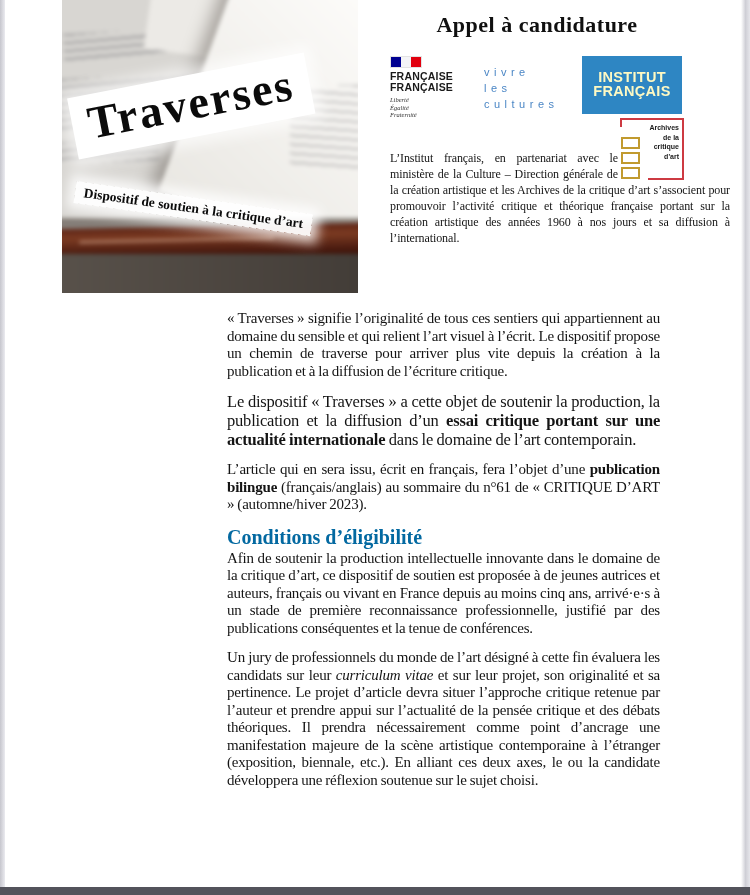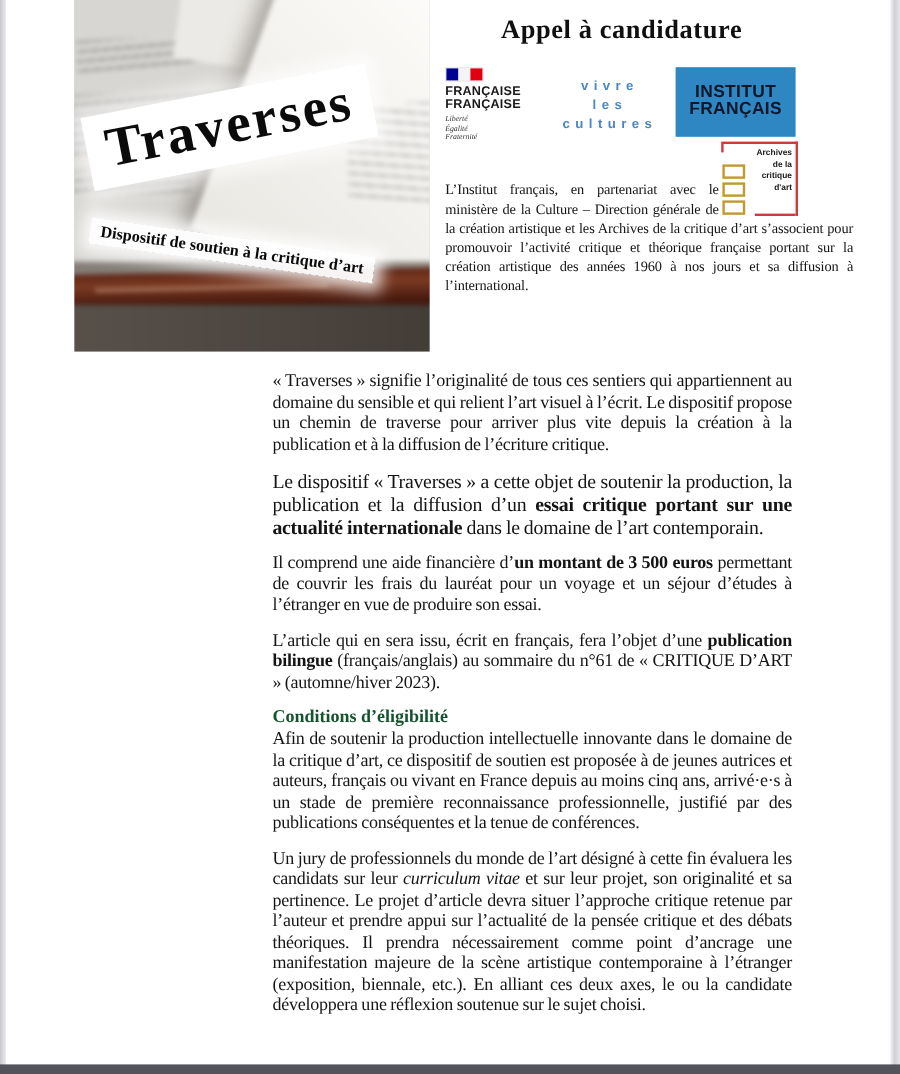--- a/index.html
+++ b/index.html
@@ -36,39 +36,39 @@
 
   .title-label{position:absolute;left:11px;top:98px;transform:rotate(-11deg);transform-origin:left center;
                background:#fff;box-shadow:0 0 14px 8px rgba(255,255,255,.65);
                padding:2px 16px 7px;white-space:nowrap;
                font-weight:bold;font-size:46px;letter-spacing:2px;color:#0b0b0b;}
   .subtitle-label{position:absolute;left:13px;top:181px;transform:rotate(8deg);transform-origin:left center;
                background:rgba(255,255,255,.95);box-shadow:0 0 12px 7px rgba(255,255,255,.8);
                padding:3px 9px;white-space:nowrap;font-weight:bold;font-size:13.5px;color:#0b0b0b;}
 
   
-  .col-right{position:absolute;left:369px;top:0;width:342px;height:295px;}
+  .col-right{position:absolute;left:388px;top:0;width:342px;height:295px;}
   .h1{position:absolute;top:12px;left:-22px;width:342px;text-align:center;
       font-size:22px;font-weight:bold;letter-spacing:.5px;color:#101010;}
 
   .rf{position:absolute;left:2px;top:56px;width:80px;}
   .rf-flag{display:flex;width:30px;height:10px;margin-bottom:3px;border:0.5px solid #e3e3e3;}
   .rf-flag i{flex:1;}
   .fb{background:#000091;}.fw{background:#f4f4f7;}.fr{background:#e1000f;}
   .rf-name{font-family:"Liberation Sans",sans-serif;font-weight:800;font-size:10.5px;line-height:11px;
            letter-spacing:.2px;color:#1a1a1a;}
   .rf-motto{margin-top:3px;font-size:6.5px;font-style:italic;line-height:7.5px;color:#333;}
 
-  .vivre{position:absolute;left:96px;top:64px;width:82px;text-align:center;
-         font-family:"Liberation Sans",sans-serif;font-weight:bold;font-size:11px;
+  .vivre{position:absolute;left:96px;top:64px;width:82px;text-align:left;
+         font-family:"Liberation Sans",sans-serif;font-weight:normal;font-size:11px;
          letter-spacing:4.5px;line-height:16px;color:#4a86c5;}
   .vivre div{margin-right:-4.5px;}
 
   .if-box{position:absolute;left:194px;top:56px;width:100px;height:58px;background:#2e86c3;
-          box-sizing:border-box;padding-top:14px;text-align:center;color:#0f172a;
+          box-sizing:border-box;padding-top:14px;text-align:center;color:#fef9c3;
           font-family:"Liberation Sans",sans-serif;font-weight:800;font-size:14.5px;line-height:14px;letter-spacing:.3px;}
 
   .acda{position:absolute;left:232px;top:118px;width:62px;height:60px;
         border-top:2px solid #cd3a42;border-right:2px solid #cd3a42;}
   .acda::before{content:'';position:absolute;left:0;top:0;width:2px;height:7px;background:#cd3a42;}
   .acda::after{content:'';position:absolute;right:0;bottom:0;width:34px;height:2px;background:#cd3a42;}
   .acda-squares{position:absolute;left:1px;top:17px;}
   .acda-squares i{display:block;width:15px;height:8px;border:2px solid #c19a2e;margin-bottom:3px;background:#fff;}
   .acda-text{position:absolute;right:3px;top:3px;text-align:right;color:#1a1a1a;
              font-family:"Liberation Sans",sans-serif;font-weight:bold;font-size:7px;line-height:9.5px;}
@@ -76,21 +76,21 @@
   .intro{position:absolute;top:150px;left:2px;width:340px;margin:0;
          font-size:12px;line-height:16px;text-align:justify;letter-spacing:-0.1px;}
   .intro-spacer{float:right;width:112px;height:30px;}
 
   
   .body-col{position:absolute;left:227px;top:302px;width:433px;}
   .bp{margin:8px 0 12px;font-size:15px;line-height:17.5px;text-align:justify;
       letter-spacing:-0.2px;word-spacing:-0.5px;}
   .bp + .bp{margin-top:0;}
   .p-large{font-size:16.5px;line-height:19px;margin:3px 0 12px;letter-spacing:-0.2px;}
-  .h2{margin:10px 0 1px;font-size:15px;font-weight:bold;color:#14532d;}
+  .h2{margin:10px 0 1px;font-size:20px;font-weight:bold;color:#0369a1;}
   .h2 + .bp{margin-top:0;}
   b{font-weight:bold;}
   i.cv{font-style:italic;}
 </style>
 </head>
 <body>
 
 <div class="page">
 
   <div class="edge-left"></div>
@@ -168,21 +168,20 @@
 
     <p class="intro"><span class="intro-spacer"></span><span>L’Institut français, en partenariat avec le ministère de la Culture – Direction générale de la création artistique et les Archives de la critique d’art s’associent pour promouvoir l’activité critique et théorique française portant sur la création artistique des années 1960 à nos jours et sa diffusion à l’international.</span></p>
   </div>
 
   <div class="body-col">
 
     <p class="bp"><span>« Traverses » signifie l’originalité de tous ces sentiers qui appartiennent au domaine du sensible et qui relient l’art visuel à l’écrit. Le dispositif propose un chemin de traverse pour arriver plus vite depuis la création à la publication et à la diffusion de l’écriture critique.</span></p>
 
     <p class="bp p-large"><span>Le dispositif « Traverses » a cette objet de soutenir la production, la publication et la diffusion d’un </span><b>essai critique portant sur une actualité internationale</b><span> dans le domaine de l’art contemporain.</span></p>
 
-    <p class="bp"><span>Il comprend une aide financière d’</span><b>un montant de 3 500 euros</b><span> permettant de couvrir les frais du lauréat pour un voyage et un séjour d’études à l’étranger en vue de produire son essai.</span></p>
 
     <p class="bp"><span>L’article qui en sera issu, écrit en français, fera l’objet d’une </span><b>publication bilingue</b><span> (français/anglais) au sommaire du n°61 de « CRITIQUE D’ART » (automne/hiver 2023).</span></p>
 
     <div class="h2">Conditions d’éligibilité</div>
 
     <p class="bp"><span>Afin de soutenir la production intellectuelle innovante dans le domaine de la critique d’art, ce dispositif de soutien est proposée à de jeunes autrices et auteurs, français ou vivant en France depuis au moins cinq ans, arrivé·e·s à un stade de première reconnaissance professionnelle, justifié par des publications conséquentes et la tenue de conférences.</span></p>
 
 
     <p class="bp"><span>Un jury de professionnels du monde de l’art désigné à cette fin évaluera les candidats sur leur </span><i class="cv">curriculum vitae</i><span> et sur leur projet, son originalité et sa pertinence. Le projet d’article devra situer l’approche critique retenue par l’auteur et prendre appui sur l’actualité de la pensée critique et des débats théoriques. Il prendra nécessairement comme point d’ancrage une manifestation majeure de la scène artistique contemporaine à l’étranger (exposition, biennale, etc.). En alliant ces deux axes, le ou la candidate développera une réflexion soutenue sur le sujet choisi.</span></p>
 

